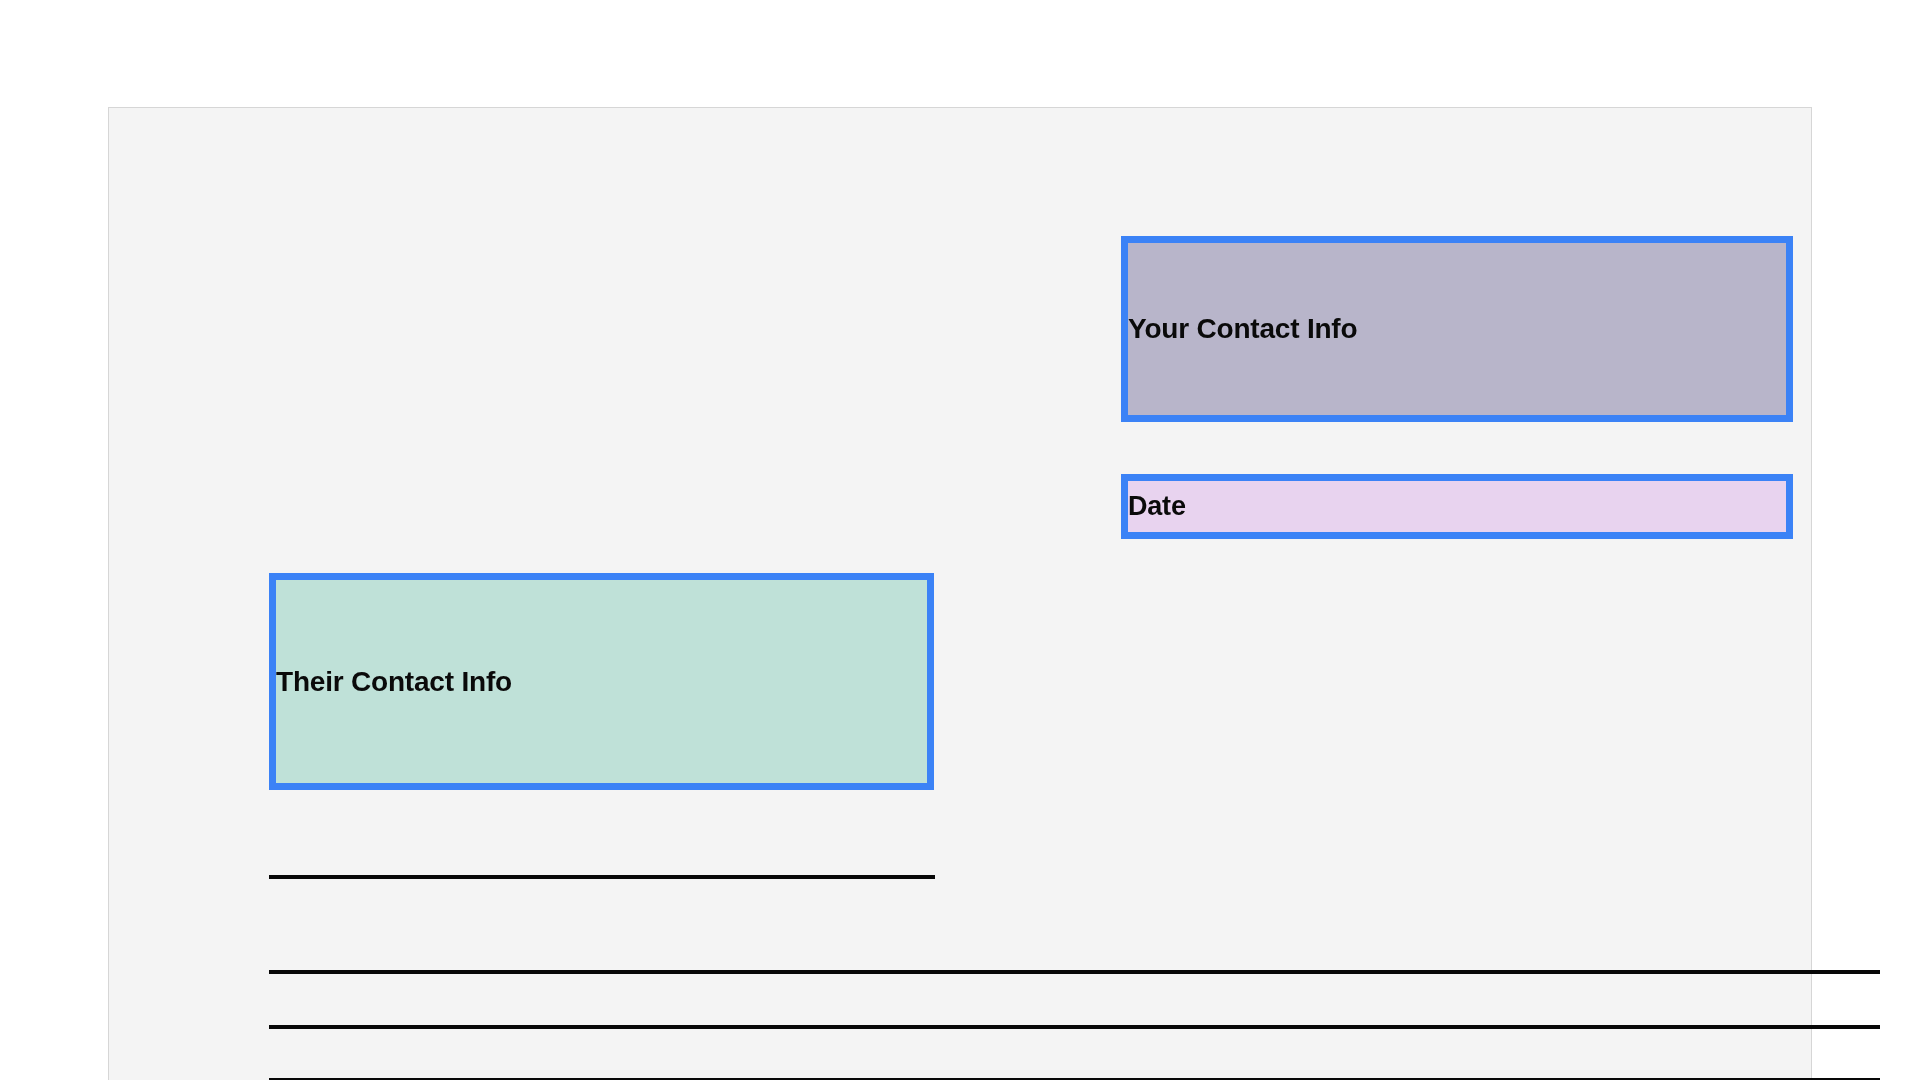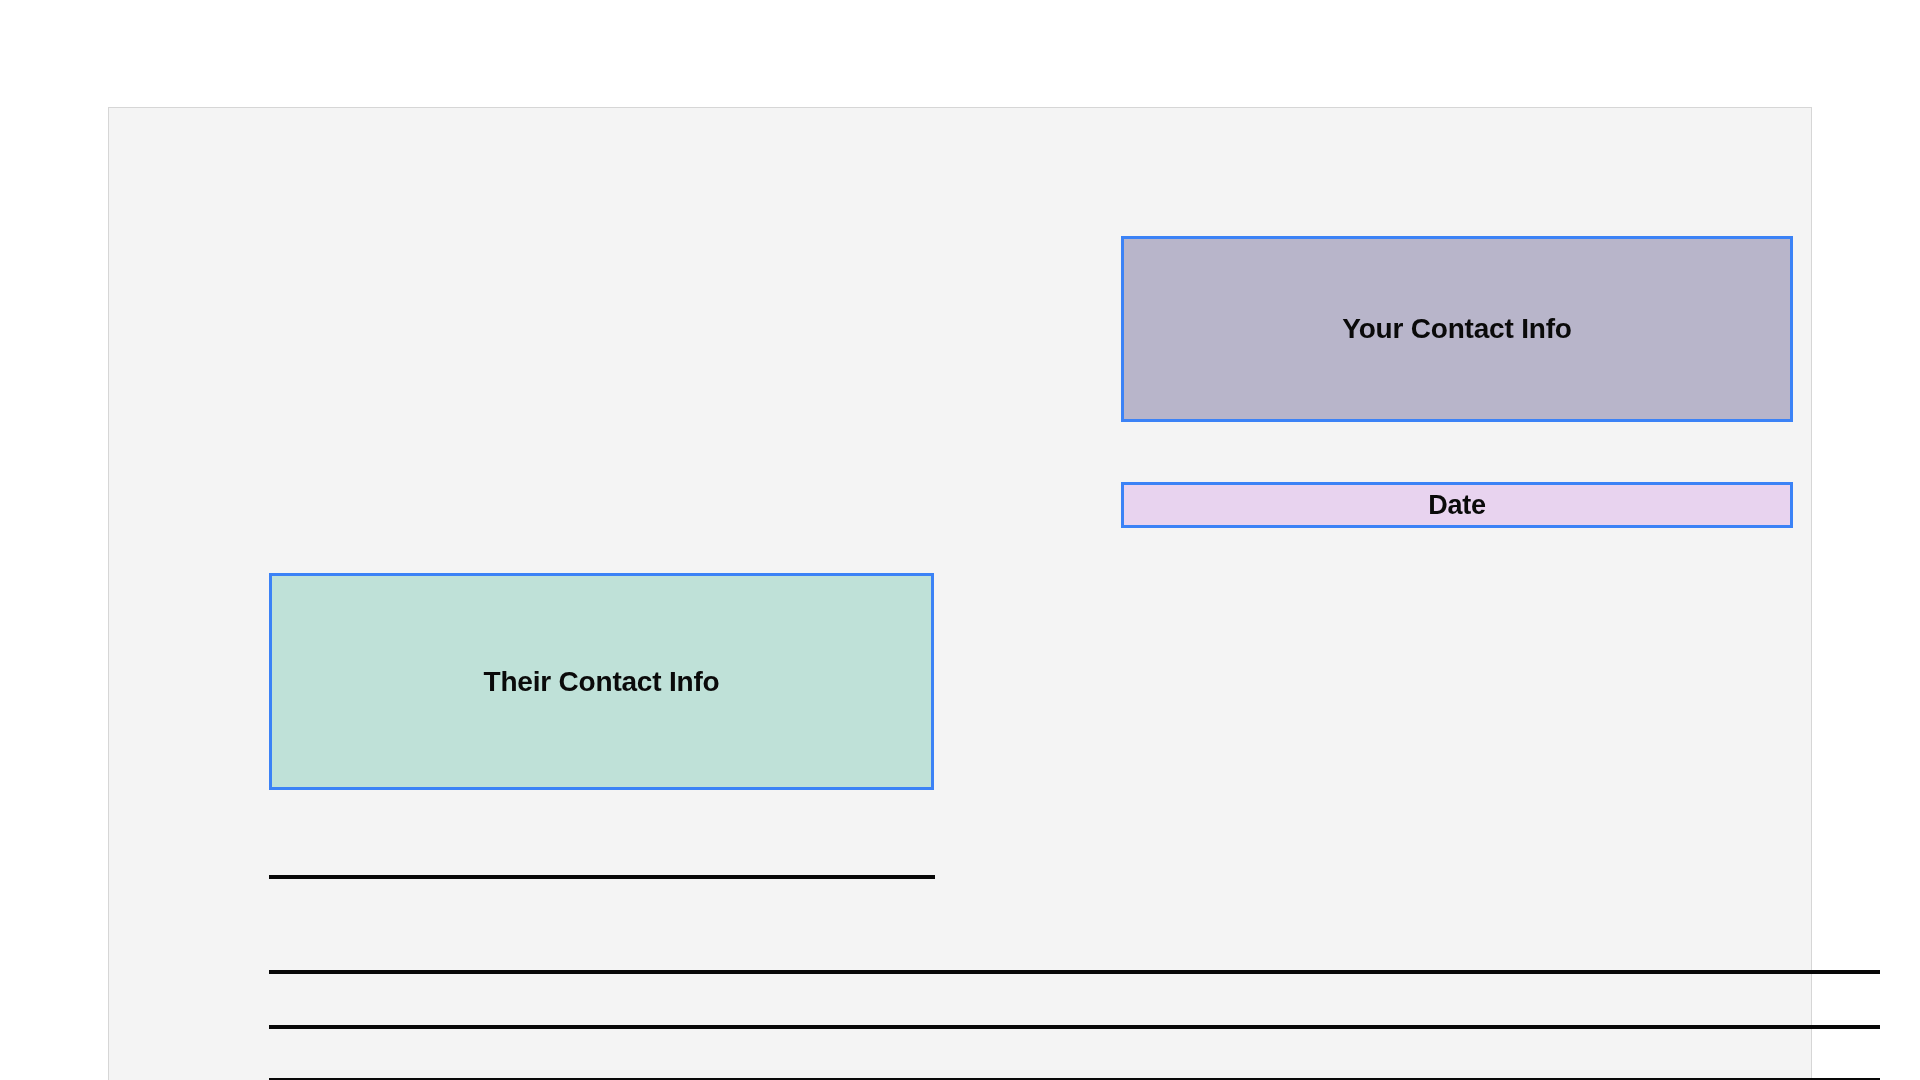--- a/index.html
+++ b/index.html
@@ -23,24 +23,23 @@
     height: 1010px;          
     background: #f4f4f4;
     border: 1px solid #d6d6d6;
     box-sizing: border-box;
   }
 
   
   .field-block {
     position: absolute;
     box-sizing: border-box;
-    border: 3px solid #3b82f6;
+    border: 7px solid #3b82f6;
     display: flex;
     align-items: center;
-    justify-content: center;
     color: #0a0a0a;
     font-weight: bold;
     letter-spacing: -0.2px;
     white-space: nowrap;
   }
 
   
   #your-contact-block {
     left: 1012px;
     top: 128px;
@@ -48,24 +47,23 @@
     height: 186px;
     background: #b8b5ca;
     font-size: 28px;
   }
 
   
   #date-block {
     left: 1012px;
     top: 366px;
     width: 672px;
-    height: 46px;
+    height: 65px;
     background: #e8d3ef;
     font-size: 27px;
-    margin-top: 8px;
   }
 
   
   #their-contact-block {
     left: 160px;
     top: 465px;
     width: 665px;
     height: 217px;
     background: #bfe1d8;
     font-size: 28px;

